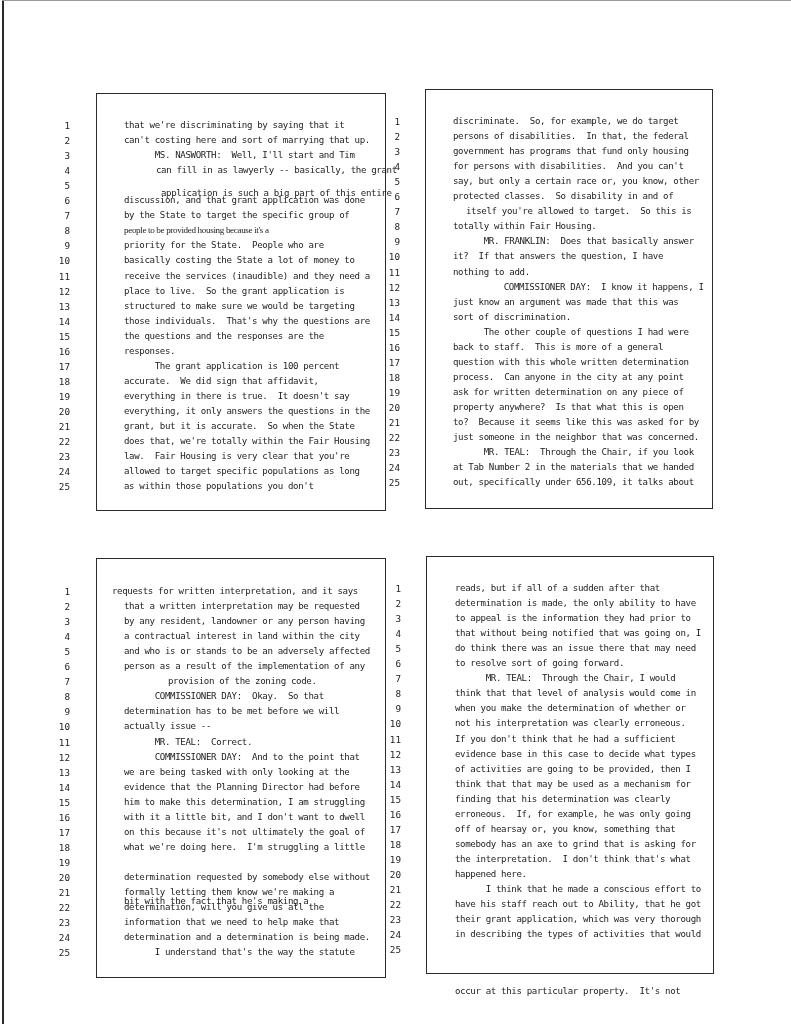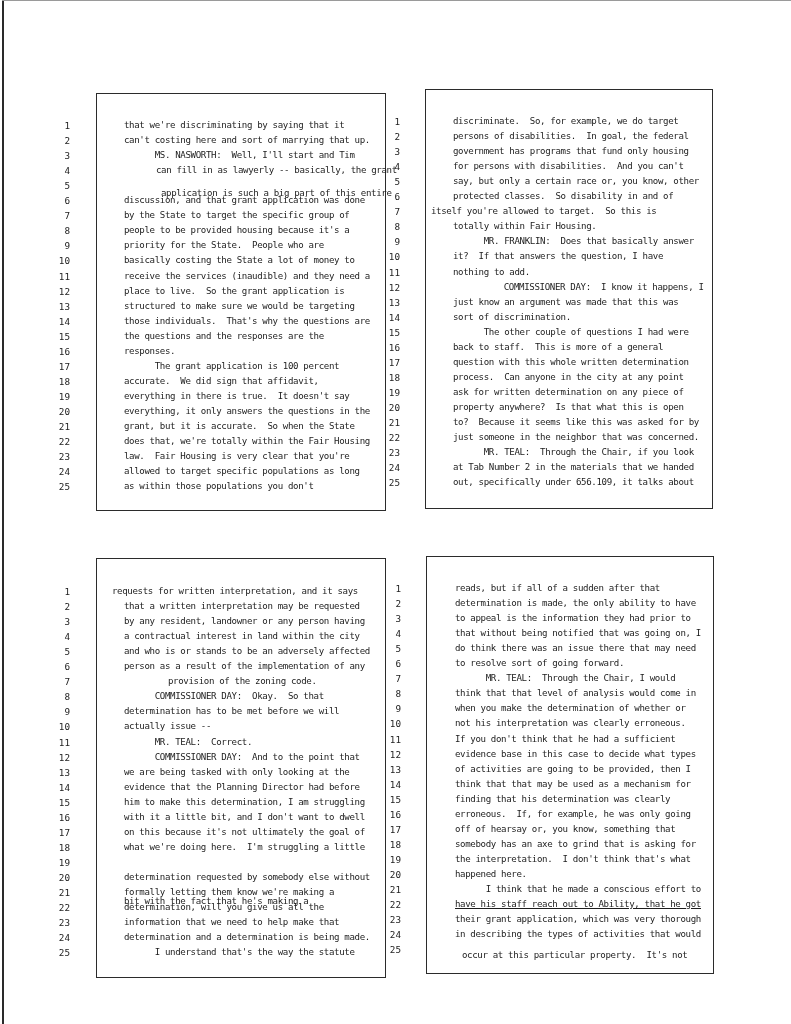--- a/index.html
+++ b/index.html
@@ -28,21 +28,21 @@
       <div class="line-text" style="left: 124px; top: 150.1px;">      MS. NASWORTH:  Well, I'll start and Tim</div>
       <div class="line-num" style="left: 52px; top: 165.15px;">4</div>
       <div class="line-text" style="left: 124px; top: 165.15px; margin-left: 32px;">can fill in as lawyerly -- basically, the grant</div>
       <div class="line-num" style="left: 52px; top: 180.2px;">5</div>
       <div class="line-text" style="left: 124px; top: 188px; margin-left: 37px;">application is such a big part of this entire</div>
       <div class="line-num" style="left: 52px; top: 195.25px;">6</div>
       <div class="line-text" style="left: 124px; top: 195.25px;">discussion, and that grant application was done</div>
       <div class="line-num" style="left: 52px; top: 210.3px;">7</div>
       <div class="line-text" style="left: 124px; top: 210.3px;">by the State to target the specific group of</div>
       <div class="line-num" style="left: 52px; top: 225.35px;">8</div>
-      <div class="line-text" style="left: 124px; top: 225.35px;">people to be provided housing because it's a</div>
+      <div class="line-text" style="left: 124px; top: 225.35px; font-family: Liberation Serif, serif;">people to be provided housing because it's a</div>
       <div class="line-num" style="left: 52px; top: 240.4px;">9</div>
       <div class="line-text" style="left: 124px; top: 240.4px;">priority for the State.  People who are</div>
       <div class="line-num" style="left: 52px; top: 255.45px;">10</div>
       <div class="line-text" style="left: 124px; top: 255.45px;">basically costing the State a lot of money to</div>
       <div class="line-num" style="left: 52px; top: 270.5px;">11</div>
       <div class="line-text" style="left: 124px; top: 270.5px;">receive the services (inaudible) and they need a</div>
       <div class="line-num" style="left: 52px; top: 285.55px;">12</div>
       <div class="line-text" style="left: 124px; top: 285.55px;">place to live.  So the grant application is</div>
       <div class="line-num" style="left: 52px; top: 300.6px;">13</div>
       <div class="line-text" style="left: 124px; top: 300.6px;">structured to make sure we would be targeting</div>
@@ -69,31 +69,31 @@
       <div class="line-num" style="left: 52px; top: 466.15px;">24</div>
       <div class="line-text" style="left: 124px; top: 466.15px;">allowed to target specific populations as long</div>
       <div class="line-num" style="left: 52px; top: 481.2px;">25</div>
       <div class="line-text" style="left: 124px; top: 481.2px;">as within those populations you don't</div>
     </div>
     <div class="transcript-page">
       <div class="box" style="left: 425px; top: 89px; width: 288px; height: 420px;"></div>
       <div class="line-num" style="left: 382px; top: 116px;">1</div>
       <div class="line-text" style="left: 453px; top: 116px;">discriminate.  So, for example, we do target</div>
       <div class="line-num" style="left: 382px; top: 131.05px;">2</div>
-      <div class="line-text" style="left: 453px; top: 131.05px;">persons of disabilities.  In goal, the federal</div>
+      <div class="line-text" style="left: 453px; top: 131.05px;">persons of disabilities.  In that, the federal</div>
       <div class="line-num" style="left: 382px; top: 146.1px;">3</div>
       <div class="line-text" style="left: 453px; top: 146.1px;">government has programs that fund only housing</div>
       <div class="line-num" style="left: 382px; top: 161.15px;">4</div>
       <div class="line-text" style="left: 453px; top: 161.15px;">for persons with disabilities.  And you can't</div>
       <div class="line-num" style="left: 382px; top: 176.2px;">5</div>
       <div class="line-text" style="left: 453px; top: 176.2px;">say, but only a certain race or, you know, other</div>
       <div class="line-num" style="left: 382px; top: 191.25px;">6</div>
       <div class="line-text" style="left: 453px; top: 191.25px;">protected classes.  So disability in and of</div>
       <div class="line-num" style="left: 382px; top: 206.3px;">7</div>
-      <div class="line-text" style="left: 431px; top: 206.3px;">itself you're allowed to target.  So this is</div>
+      <div class="line-text" style="left: 466px; top: 206.3px;">itself you're allowed to target.  So this is</div>
       <div class="line-num" style="left: 382px; top: 221.35px;">8</div>
       <div class="line-text" style="left: 453px; top: 221.35px;">totally within Fair Housing.</div>
       <div class="line-num" style="left: 382px; top: 236.4px;">9</div>
       <div class="line-text" style="left: 453px; top: 236.4px;">      MR. FRANKLIN:  Does that basically answer</div>
       <div class="line-num" style="left: 382px; top: 251.45px;">10</div>
       <div class="line-text" style="left: 453px; top: 251.45px;">it?  If that answers the question, I have</div>
       <div class="line-num" style="left: 382px; top: 266.5px;">11</div>
       <div class="line-text" style="left: 453px; top: 266.5px;">nothing to add.</div>
       <div class="line-num" style="left: 382px; top: 281.55px;">12</div>
       <div class="line-text" style="left: 473px; top: 281.55px;">      COMMISSIONER DAY:  I know it happens, I</div>
@@ -215,21 +215,21 @@
       <div class="line-text" style="left: 455px; top: 823.8px;">off of hearsay or, you know, something that</div>
       <div class="line-num" style="left: 383px; top: 838.85px;">18</div>
       <div class="line-text" style="left: 455px; top: 838.85px;">somebody has an axe to grind that is asking for</div>
       <div class="line-num" style="left: 383px; top: 853.9px;">19</div>
       <div class="line-text" style="left: 455px; top: 853.9px;">the interpretation.  I don't think that's what</div>
       <div class="line-num" style="left: 383px; top: 868.95px;">20</div>
       <div class="line-text" style="left: 455px; top: 868.95px;">happened here.</div>
       <div class="line-num" style="left: 383px; top: 884px;">21</div>
       <div class="line-text" style="left: 455px; top: 884px;">      I think that he made a conscious effort to</div>
       <div class="line-num" style="left: 383px; top: 899.05px;">22</div>
-      <div class="line-text" style="left: 455px; top: 899.05px; text-decoration: underline;">have his staff reach out to Ability, that he got</div>
+      <div class="line-text" style="left: 455px; top: 899.05px;">have his staff reach out to Ability, that he got</div>
       <div class="line-num" style="left: 383px; top: 914.1px;">23</div>
       <div class="line-text" style="left: 455px; top: 914.1px;">their grant application, which was very thorough</div>
       <div class="line-num" style="left: 383px; top: 929.15px;">24</div>
       <div class="line-text" style="left: 455px; top: 929.15px;">in describing the types of activities that would</div>
       <div class="line-num" style="left: 383px; top: 944.2px;">25</div>
-      <div class="line-text" style="left: 455px; top: 950px; margin-left: 7px;">occur at this particular property.  It's not</div>
+      <div class="line-text" style="left: 455px; top: 986px;">occur at this particular property.  It's not</div>
     </div>
   </div>
 
 </body></html>

